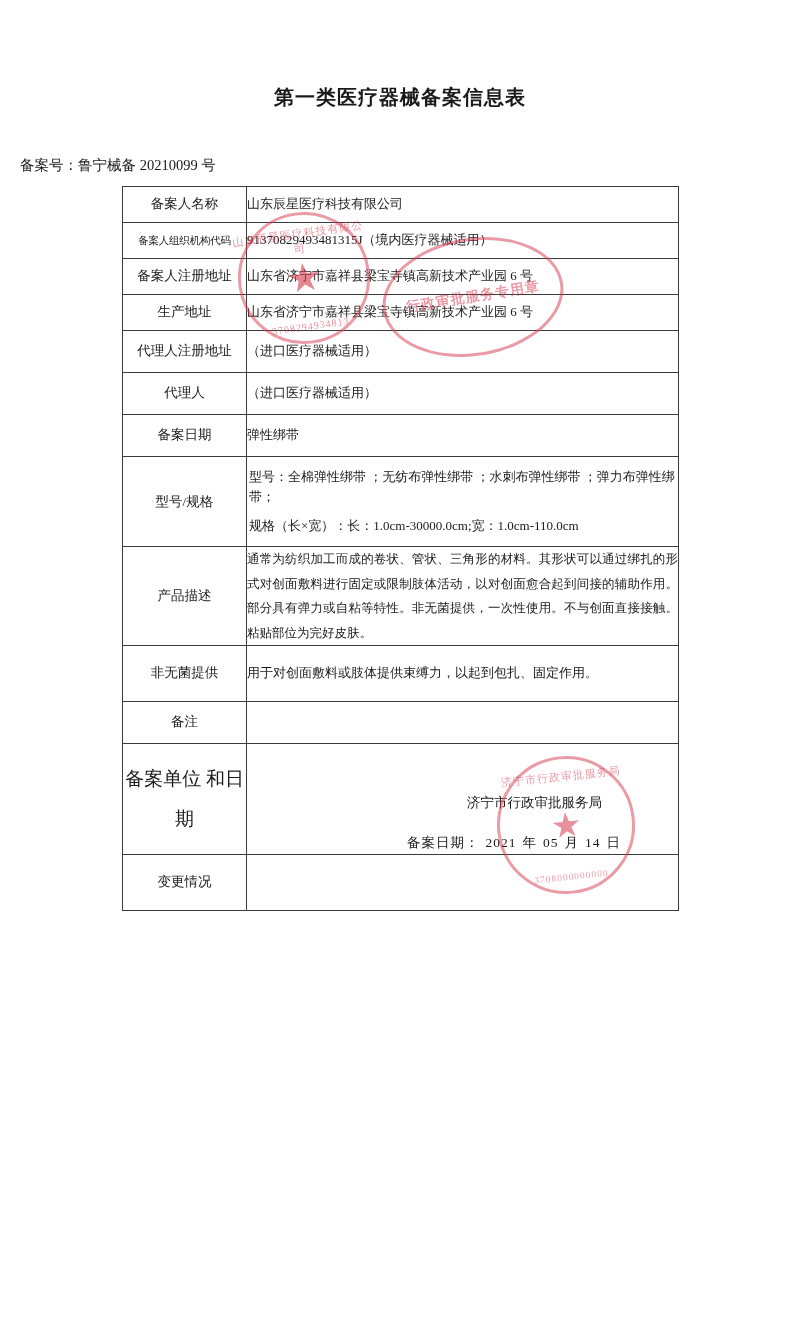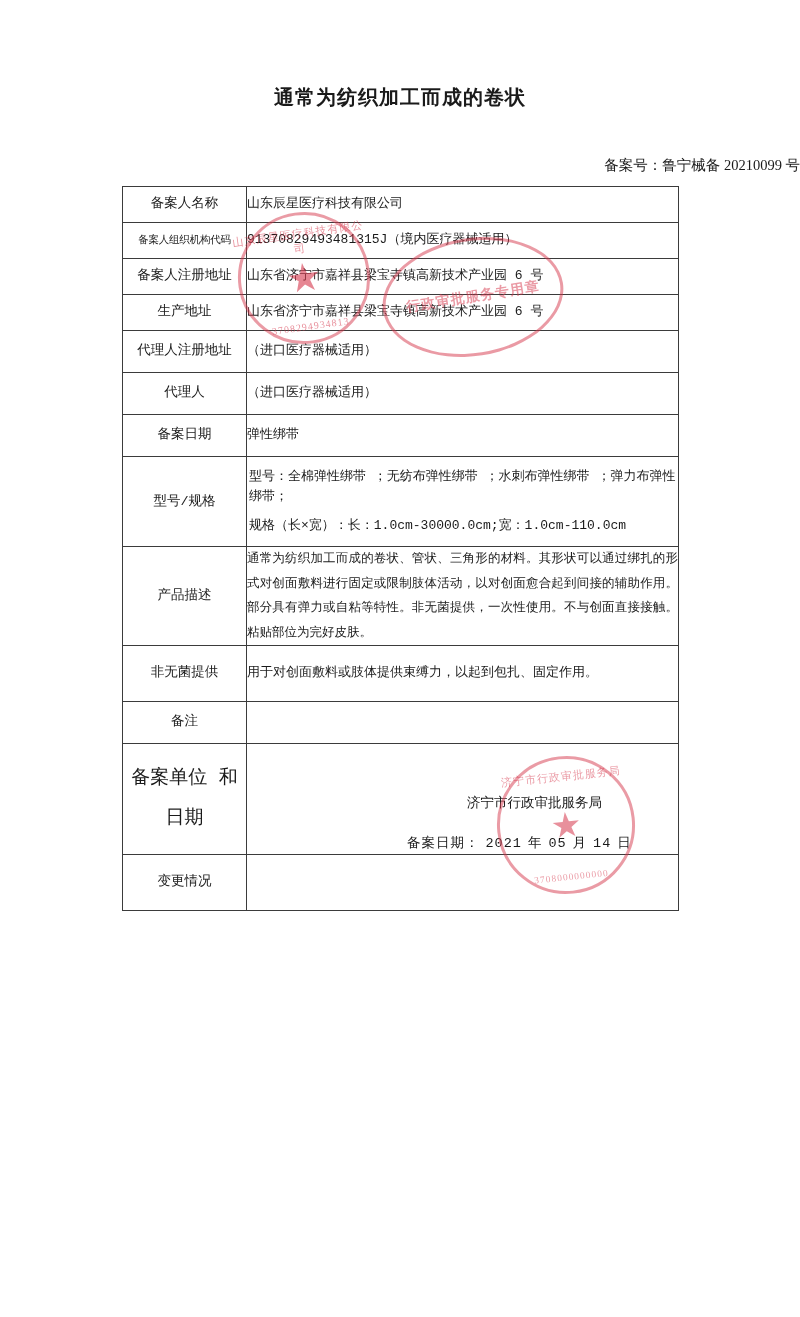--- a/index.html
+++ b/index.html
@@ -32,34 +32,33 @@
     font-size: 20px;
     font-weight: bold;
     letter-spacing: 1px;
   }
 
   .record-no {
     position: absolute;
     top: 156px;
     left: 0;
     width: 800px;
-    text-align: right;
+    text-align: left;
     font-size: 14.5px;
-    padding-left: 36px;
+    padding-left: 20px;
     box-sizing: border-box;
   }
 
   table.form {
     position: absolute;
     top: 186px;
     left: 122px;
     width: 556px;
     border-collapse: collapse;
     table-layout: fixed;
-    font-family: Liberation Mono, monospace;
   }
   table.form td {
     border: 1px solid #3b3b3b;
     vertical-align: middle;
     padding: 0;
   }
   td.label {
     width: 124px;
     text-align: center;
     font-size: 13.5px;
@@ -245,21 +244,21 @@
     font-size: 9.5px;
     opacity: 0.5;
     letter-spacing: 1px;
   }
 </style>
 </head>
 <body>
 
 <div class="page">
 
-  <div class="doc-title">通常为纺织加工而成的卷状</div>
+  <div class="doc-title">第一类医疗器械备案信息表</div>
 
   <div class="record-no">
     <span>备案号：</span><span>鲁宁械备 20210099 号</span>
   </div>
 
   <table class="form">
     <colgroup>
       <col style="width:124px">
       <col style="width:432px">
     </colgroup>

